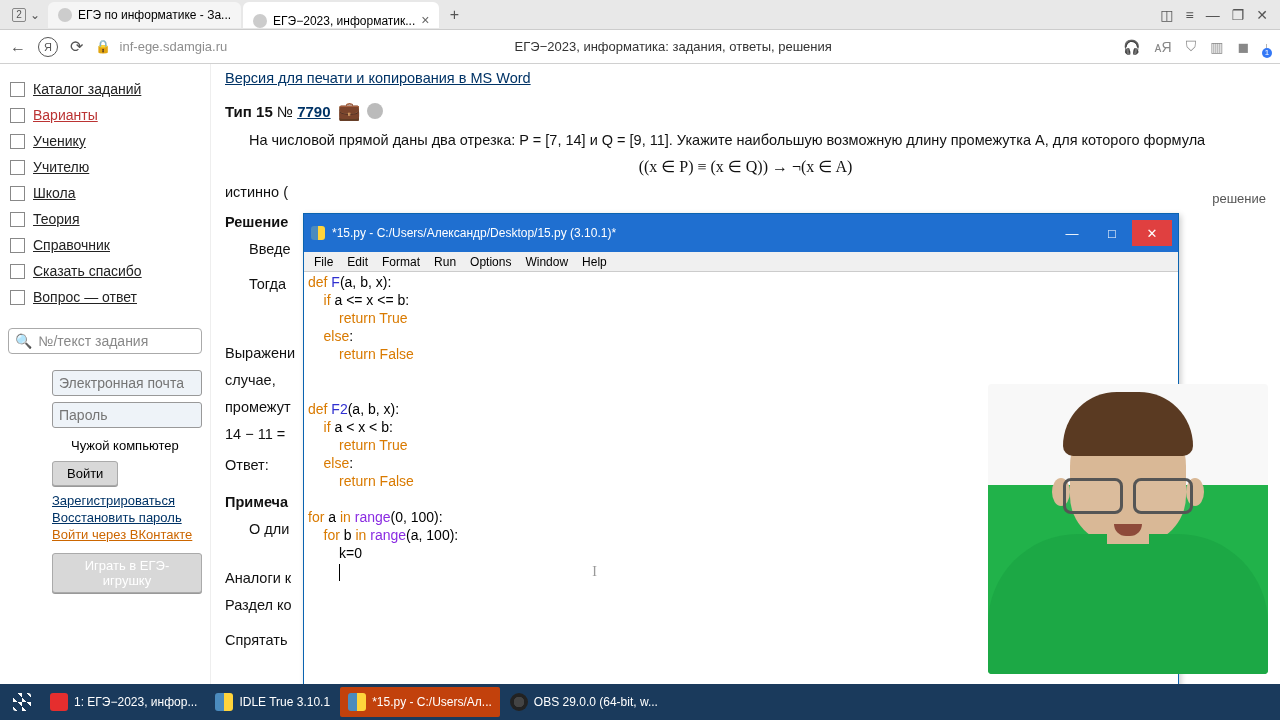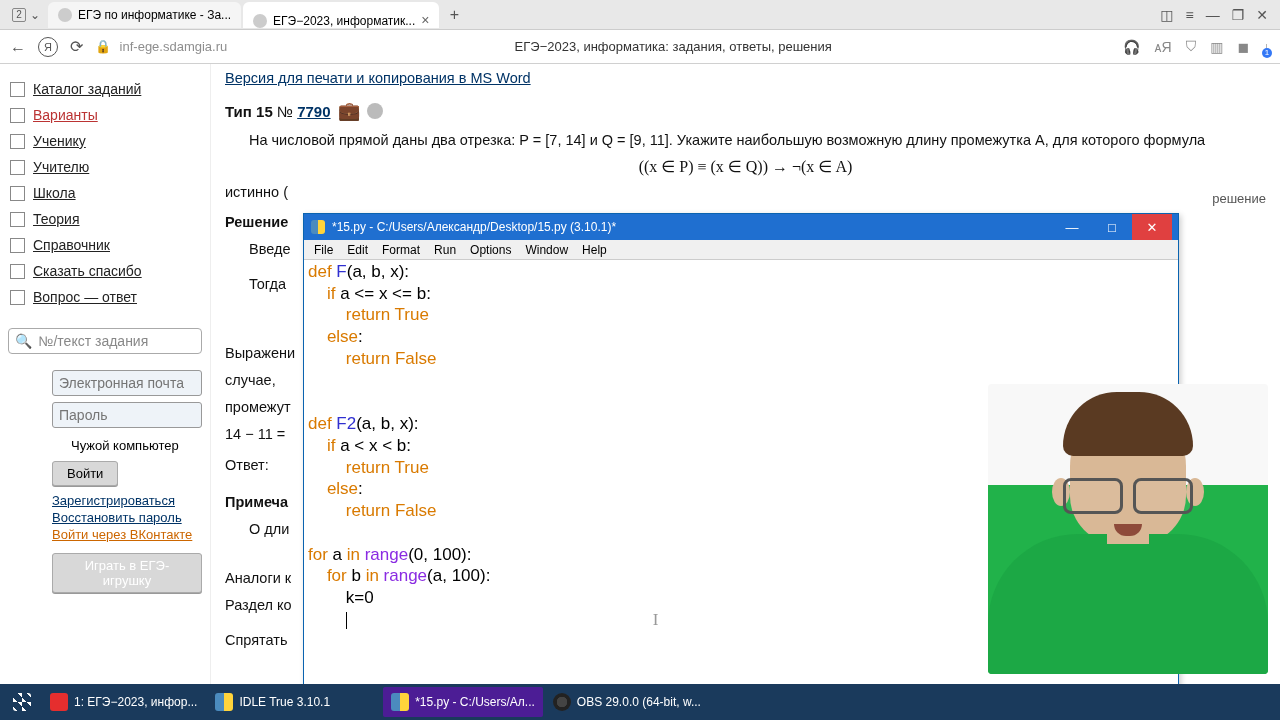--- a/index.html
+++ b/index.html
@@ -53,30 +53,30 @@
 .circle { width:16px; height:16px; border-radius:50%; background:#bbb; display:inline-block; }
 .task-body p { margin:6px 0; line-height:1.45; }
 .task-body .indent { text-indent:24px; }
 .formula { text-align:center; font-family:'Times New Roman',serif; font-size:16px; margin:1px 0; }
 .sol-h { font-weight:700; margin-top:10px; }
 .axis-tick { position:absolute; right:22px; top:362px; font-size:12px; font-family:serif; }
 .axis-tick .arrow { font-size:16px; }
 
 
 .idle-win { position:absolute; left:303px; top:213px; width:876px; height:474px; background:#fff; border:1px solid #0a63b0; box-shadow:2px 2px 6px rgba(0,0,0,0.2); }
-.idle-title { height:26px; background:#1f6fd0; color:#fff; display:flex; align-items:center; padding:0 6px; font-size:12px; }
+.idle-title { height:38px; background:#1f6fd0; color:#fff; display:flex; align-items:center; padding:0 6px; font-size:12px; }
 .idle-title .py-ico { width:16px; height:16px; border-radius:3px; margin-right:6px; display:inline-block; position:relative; }
 .idle-title .py-ico::before{content:"";position:absolute;left:1px;top:1px;width:7px;height:14px;background:#4b8bbe;border-radius:3px 0 0 3px;}
 .idle-title .py-ico::after{content:"";position:absolute;right:1px;top:1px;width:7px;height:14px;background:#ffd43b;border-radius:0 3px 3px 0;}
 .idle-ctrls { margin-left:auto; display:flex; }
 .idle-ctrls span { width:40px; height:26px; display:flex; align-items:center; justify-content:center; color:#fff; font-size:13px; }
 .idle-ctrls .x { background:#e04040; }
 .idle-menu { height:20px; background:#f0f0f0; border-bottom:1px solid #ccc; display:flex; gap:2px; padding:0 4px; font-size:12px; align-items:center; }
 .idle-menu span { padding:0 6px; }
-.code { font-family:'Courier New',monospace; font-size:17px; padding:2px 4px; line-height:1.22; white-space:pre; }
+.code { font-family:'Courier New',monospace; font-size:14px; padding:2px 4px; line-height:1.22; white-space:pre; }
 .kw { color:#d97a00; }
 .fn { color:#3030d0; }
 .bi { color:#8a2be2; }
 .cursor { display:inline-block; width:1px; height:17px; background:#000; vertical-align:middle; }
 .caret-i { color:#999; font-family:serif; }
 
 
 .cam { position:absolute; right:12px; top:384px; width:280px; height:290px; background:radial-gradient(circle at 50% 25%, #e6c7a8 0 55px, transparent 56px), linear-gradient(180deg,#f8f8f8 0 35%, #21b24a 35% 100%); border-radius:4px; overflow:hidden; }
 .cam::before { content:""; position:absolute; left:50%; top:24px; transform:translateX(-50%); width:116px; height:136px; background:#d9b896; border-radius:58px 58px 48px 48px; }
 .cam .hair{position:absolute;left:50%;top:8px;transform:translateX(-50%);width:130px;height:64px;background:#5a3a22;border-radius:64px 64px 12px 12px;}
@@ -84,21 +84,21 @@
 .cam .glasses::before,.cam .glasses::after{content:"";position:absolute;top:0;width:54px;height:30px;border:3px solid #555;border-radius:8px;background:rgba(255,255,255,0.06);}
 .cam .glasses::before{left:0;} .cam .glasses::after{right:0;}
 .cam .mouth{position:absolute;left:50%;top:140px;transform:translateX(-50%);width:28px;height:12px;background:#8e4a3a;border-radius:0 0 14px 14px;}
 .cam .ear{position:absolute;top:94px;width:18px;height:28px;background:#d9b896;border-radius:50%;}
 .cam .ear.l{left:64px;} .cam .ear.r{right:64px;}
 .cam .shirt{position:absolute;left:0;right:0;bottom:0;height:140px;background:#1ca845;border-radius:90px 90px 0 0;}
 .cam .neck{position:absolute;left:50%;bottom:130px;transform:translateX(-50%);width:42px;height:32px;background:#d9b896;}
 
 .taskbar { position:absolute; left:0; right:0; bottom:0; height:36px; background:#1a3a5c; display:flex; align-items:center; padding:0 4px; gap:2px; }
 .tb-item { height:30px; display:flex; align-items:center; padding:0 8px; color:#fff; font-size:12px; gap:6px; border-radius:2px; }
-.tb-item.active { background:#4c1d95;margin-left:43px; }
+.tb-item.active { background:#c2410c; }
 .tb-start { width:36px; justify-content:center; }
 .tb-ico { width:18px; height:18px; border-radius:3px; display:inline-block; }
 .win-flag { background:linear-gradient(45deg,#fff 25%,transparent 25%) 0 0/9px 9px,linear-gradient(45deg,transparent 75%,#fff 75%) 0 0/9px 9px; background-color:#1a3a5c; }
 .ya-red { background:#e52e2e; }
 .py-blue { position:relative; }
 .py-blue::before{content:"";position:absolute;left:0;top:0;width:9px;height:18px;background:#4b8bbe;border-radius:3px 0 0 3px;}
 .py-blue::after{content:"";position:absolute;right:0;top:0;width:9px;height:18px;background:#ffd43b;border-radius:0 3px 3px 0;}
 .obs { background:radial-gradient(circle,#444 40%,#222 42% 100%); border-radius:50%; }
 </style>
 </head>

